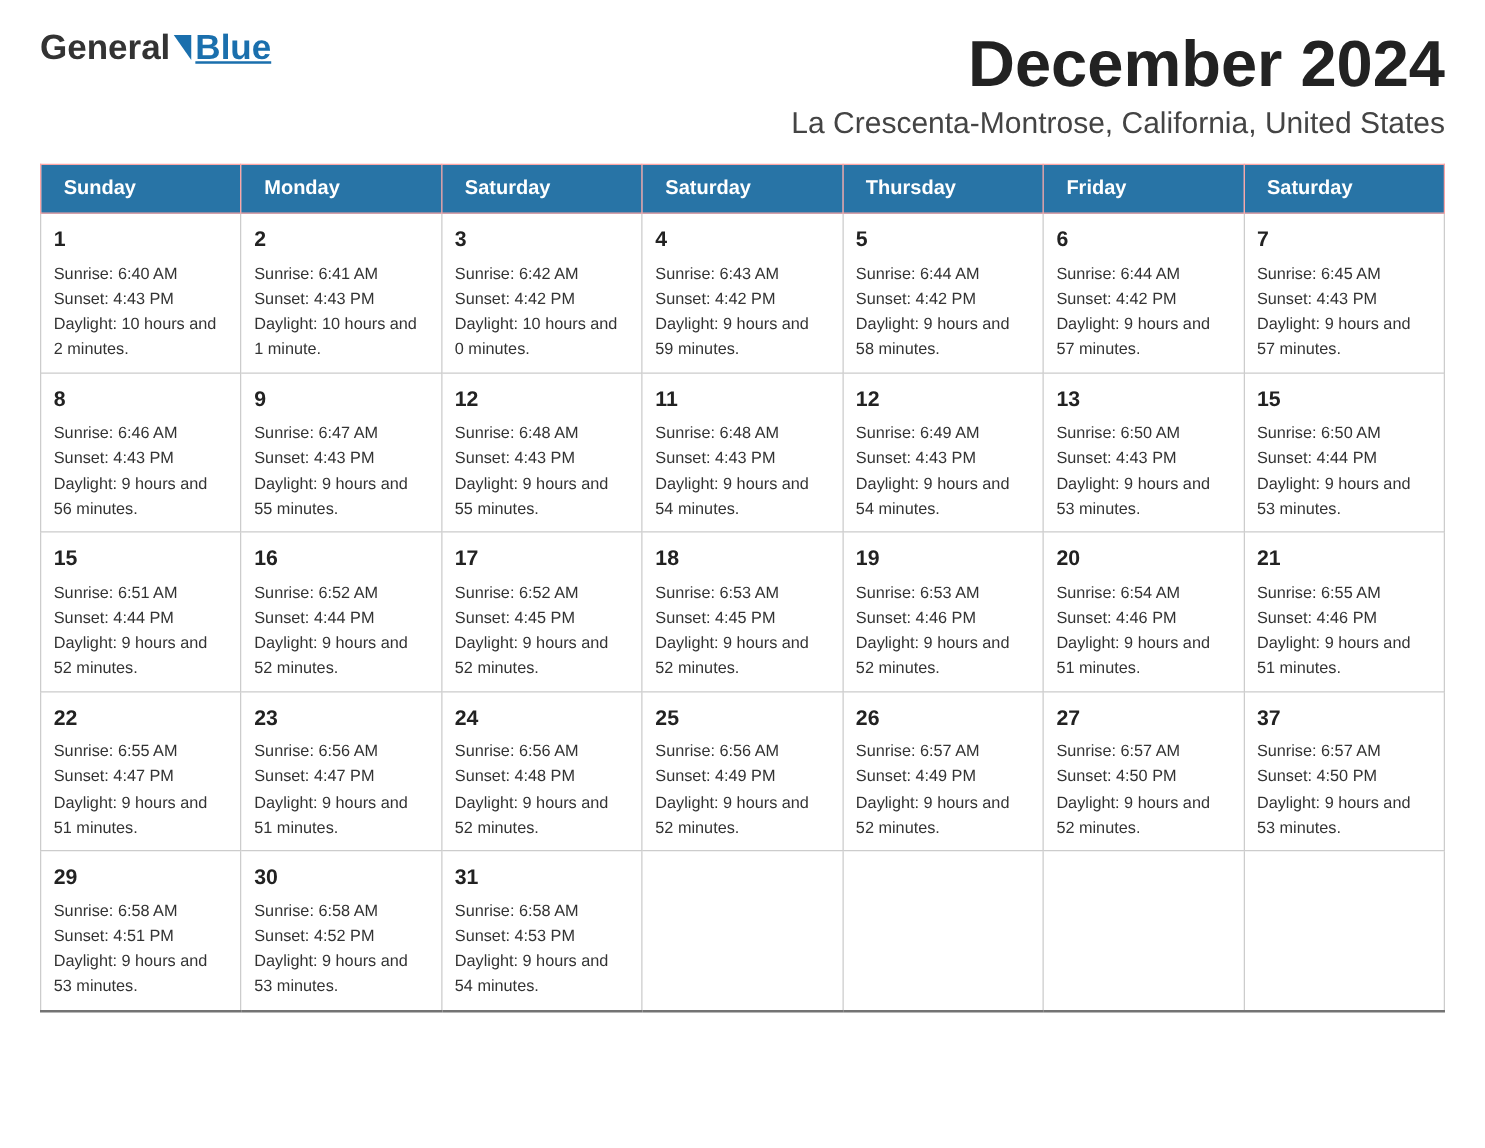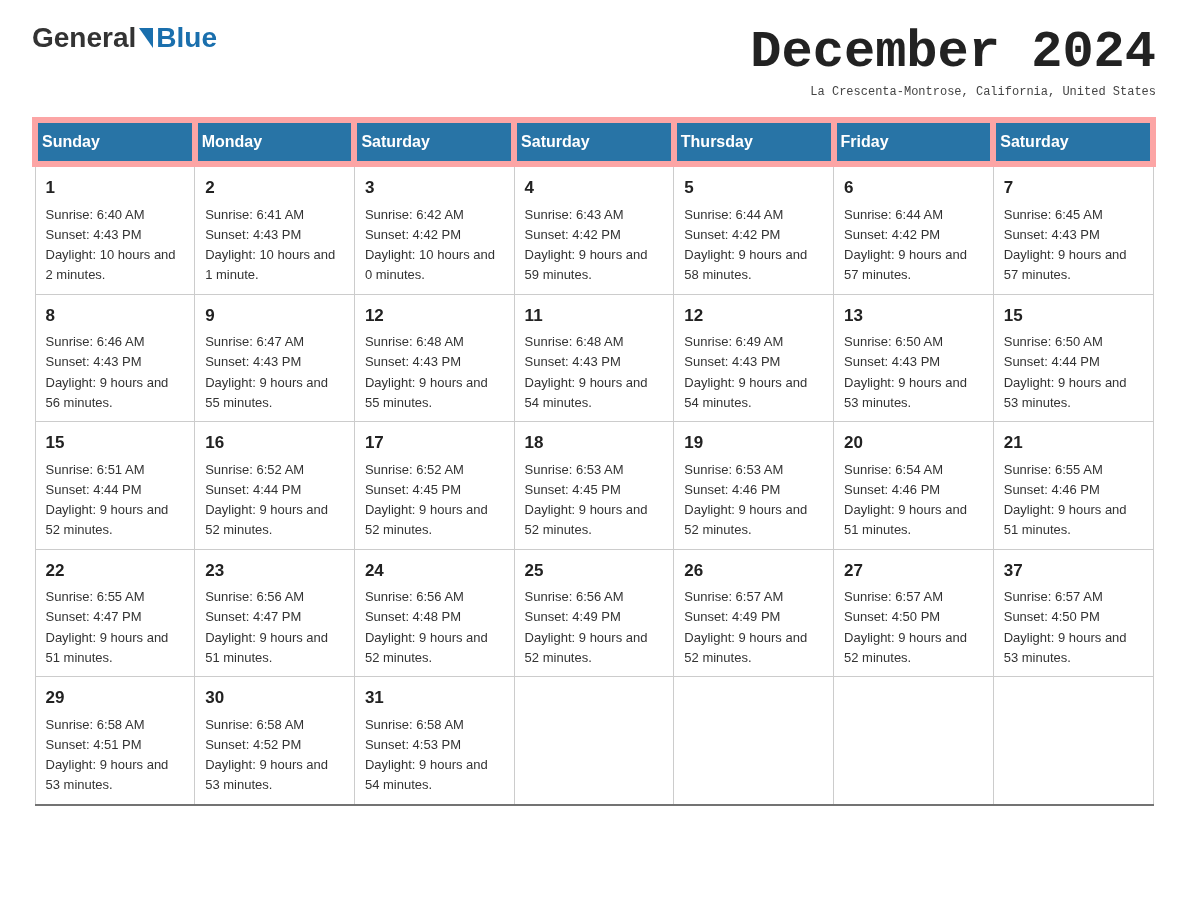--- a/index.html
+++ b/index.html
@@ -37,49 +37,49 @@
       border-right: 0px solid transparent;
       border-top: 20px solid #1a6fad;
       margin: 0 3px;
       display: inline-block;
       vertical-align: middle;
     }
     .logo-blue {
       color: #1a6fad;
       font-size: 28px;
       font-weight: bold;
+      text-decoration: underline;
     }
     .title-block {
       text-align: right;
-      font-family: Liberation Mono, monospace;
     }
     .month-title {
       font-size: 52px;
       font-weight: bold;
       color: #222;
       line-height: 1.1;
     }
     .location-title {
-      font-size: 12px;
+      font-size: 24px;
       color: #444;
       margin-top: 4px;
     }
     .calendar-table {
       width: 100%;
       border-collapse: collapse;
       border: 1px solid #aaa;
     }
     .calendar-table th {
       background-color: #2874a6;
       color: #fff;
       font-size: 16px;
       font-weight: bold;
-      padding: 10px 4px;
+      padding: 10px 18px;
       text-align: left;
-      border: 6px solid #fca5a5;
+      border: 1px solid #fca5a5;
     }
     .calendar-table td {
       vertical-align: top;
       padding: 8px 10px;
       font-size: 13.5px;
       color: #222;
       border: 1px solid #ccc;
       width: 14.28%;
       min-height: 100px;
       line-height: 1.5;

